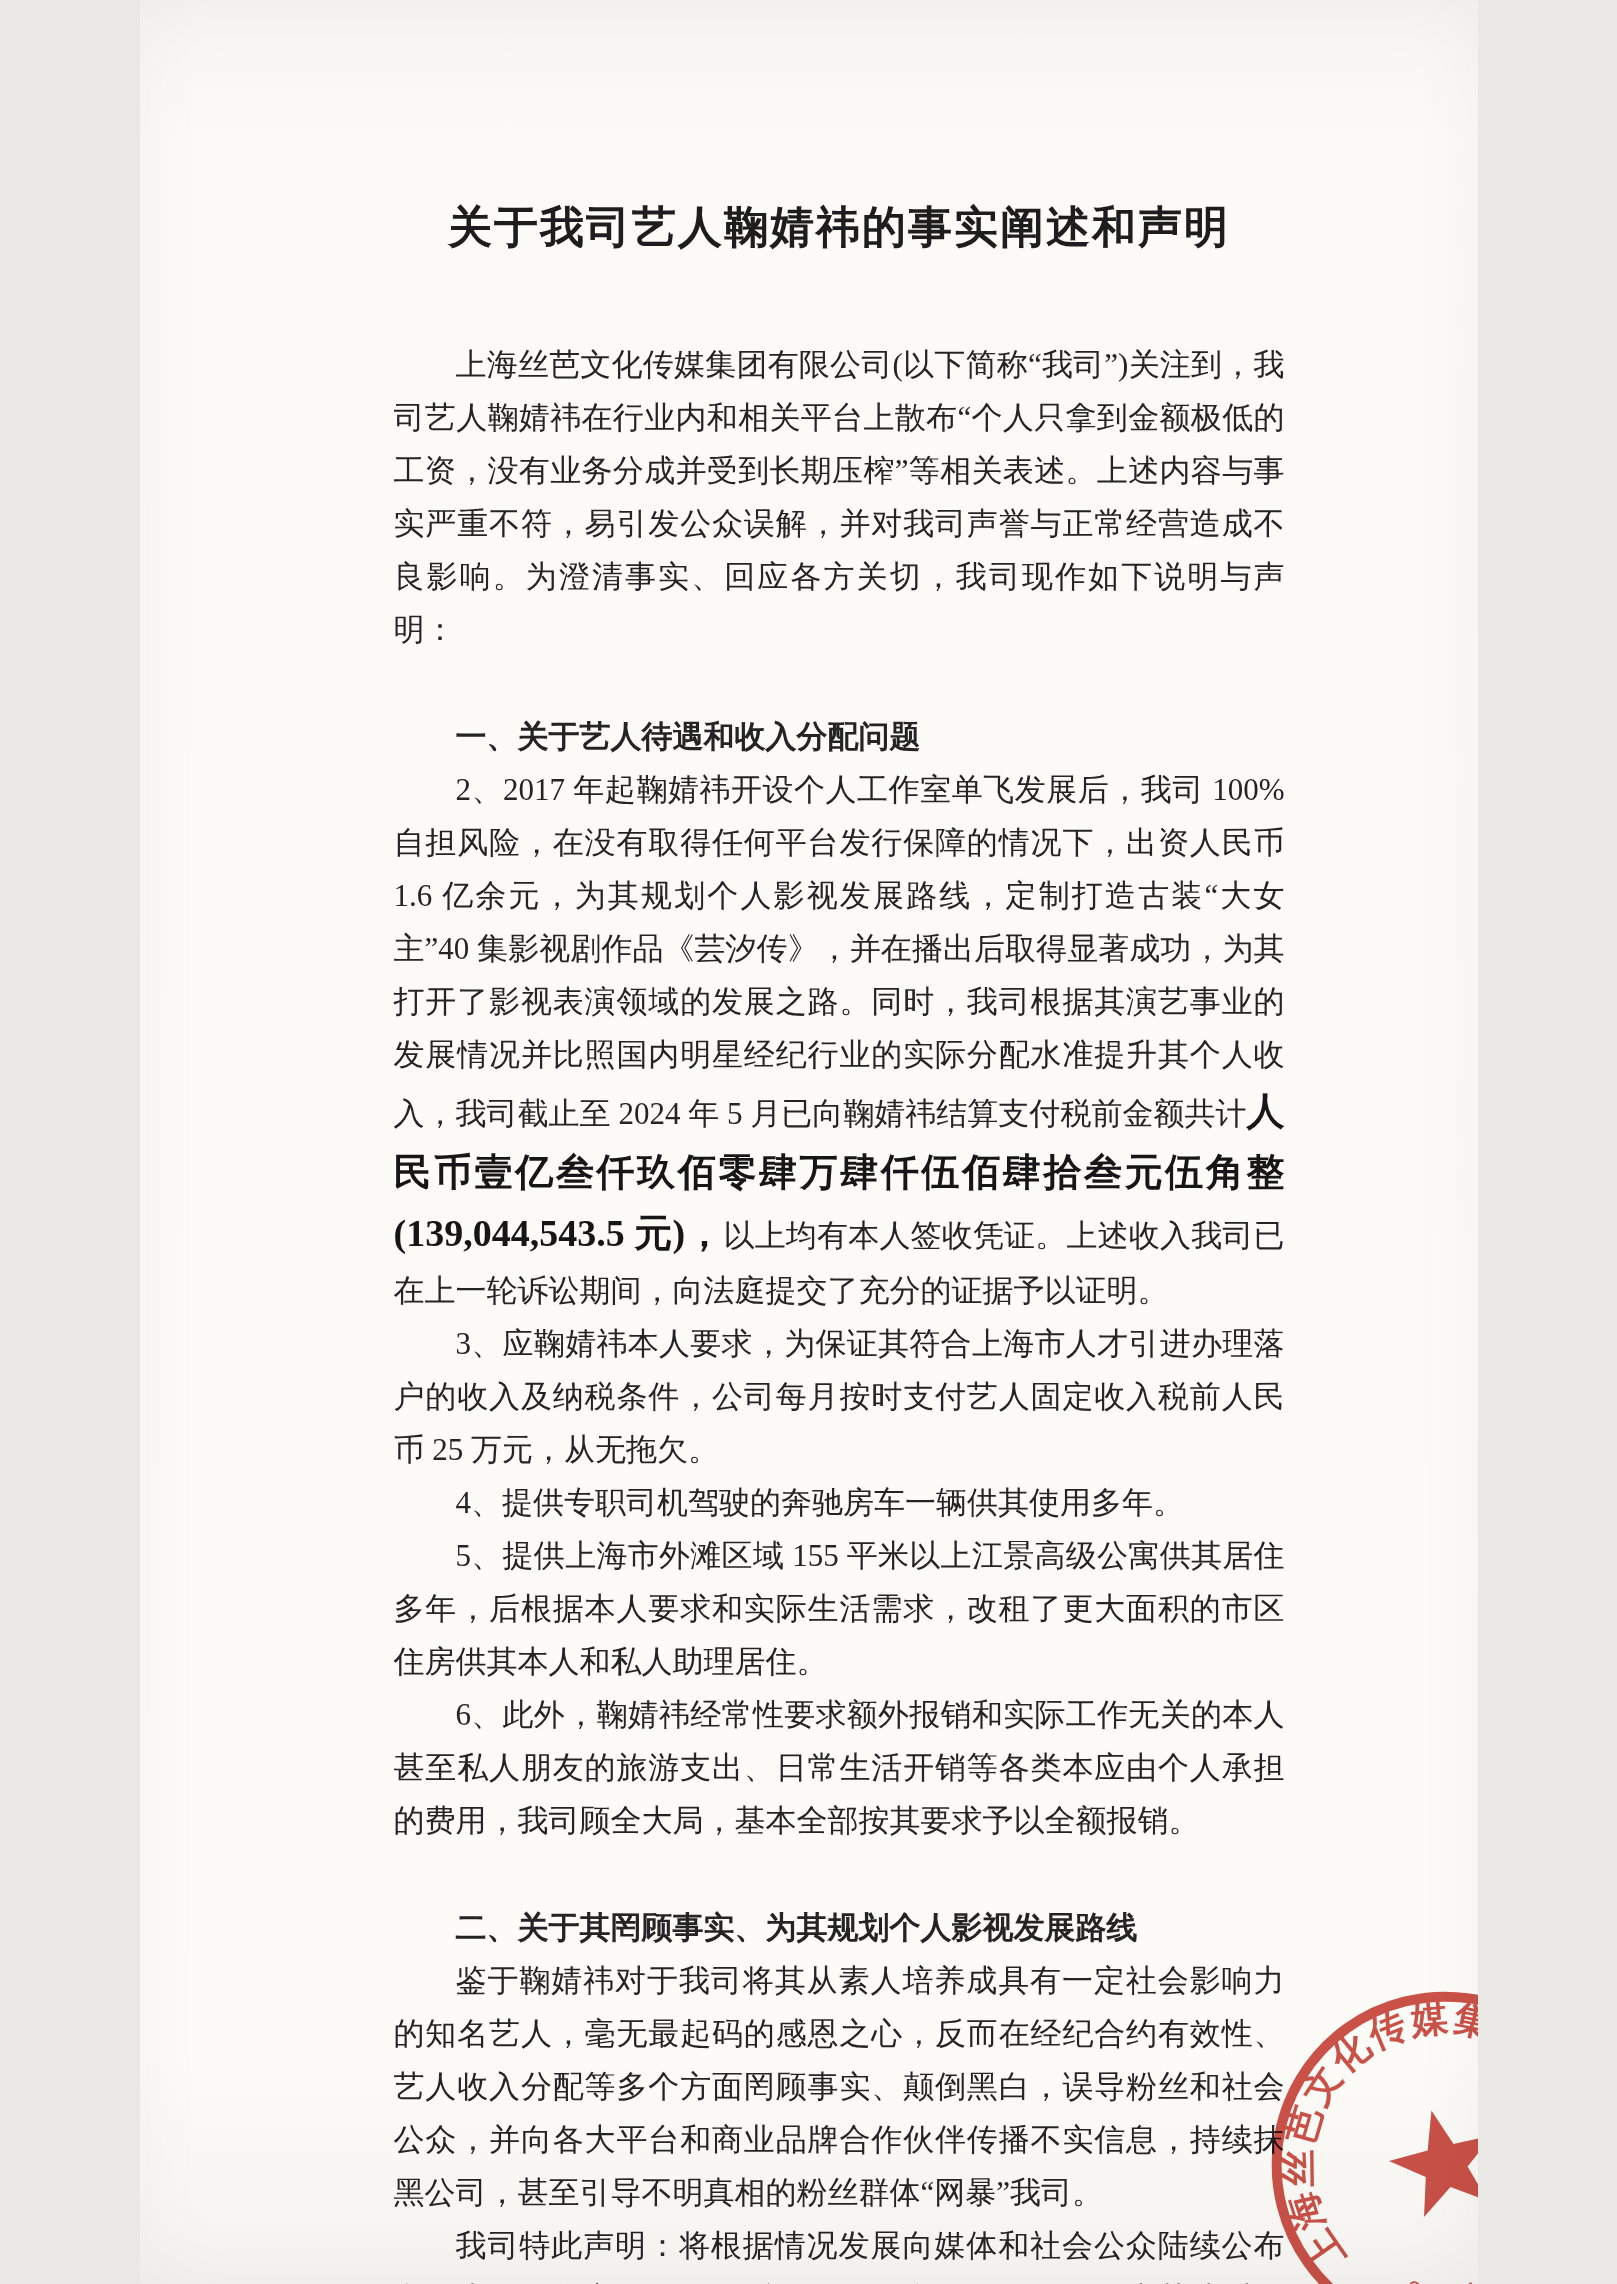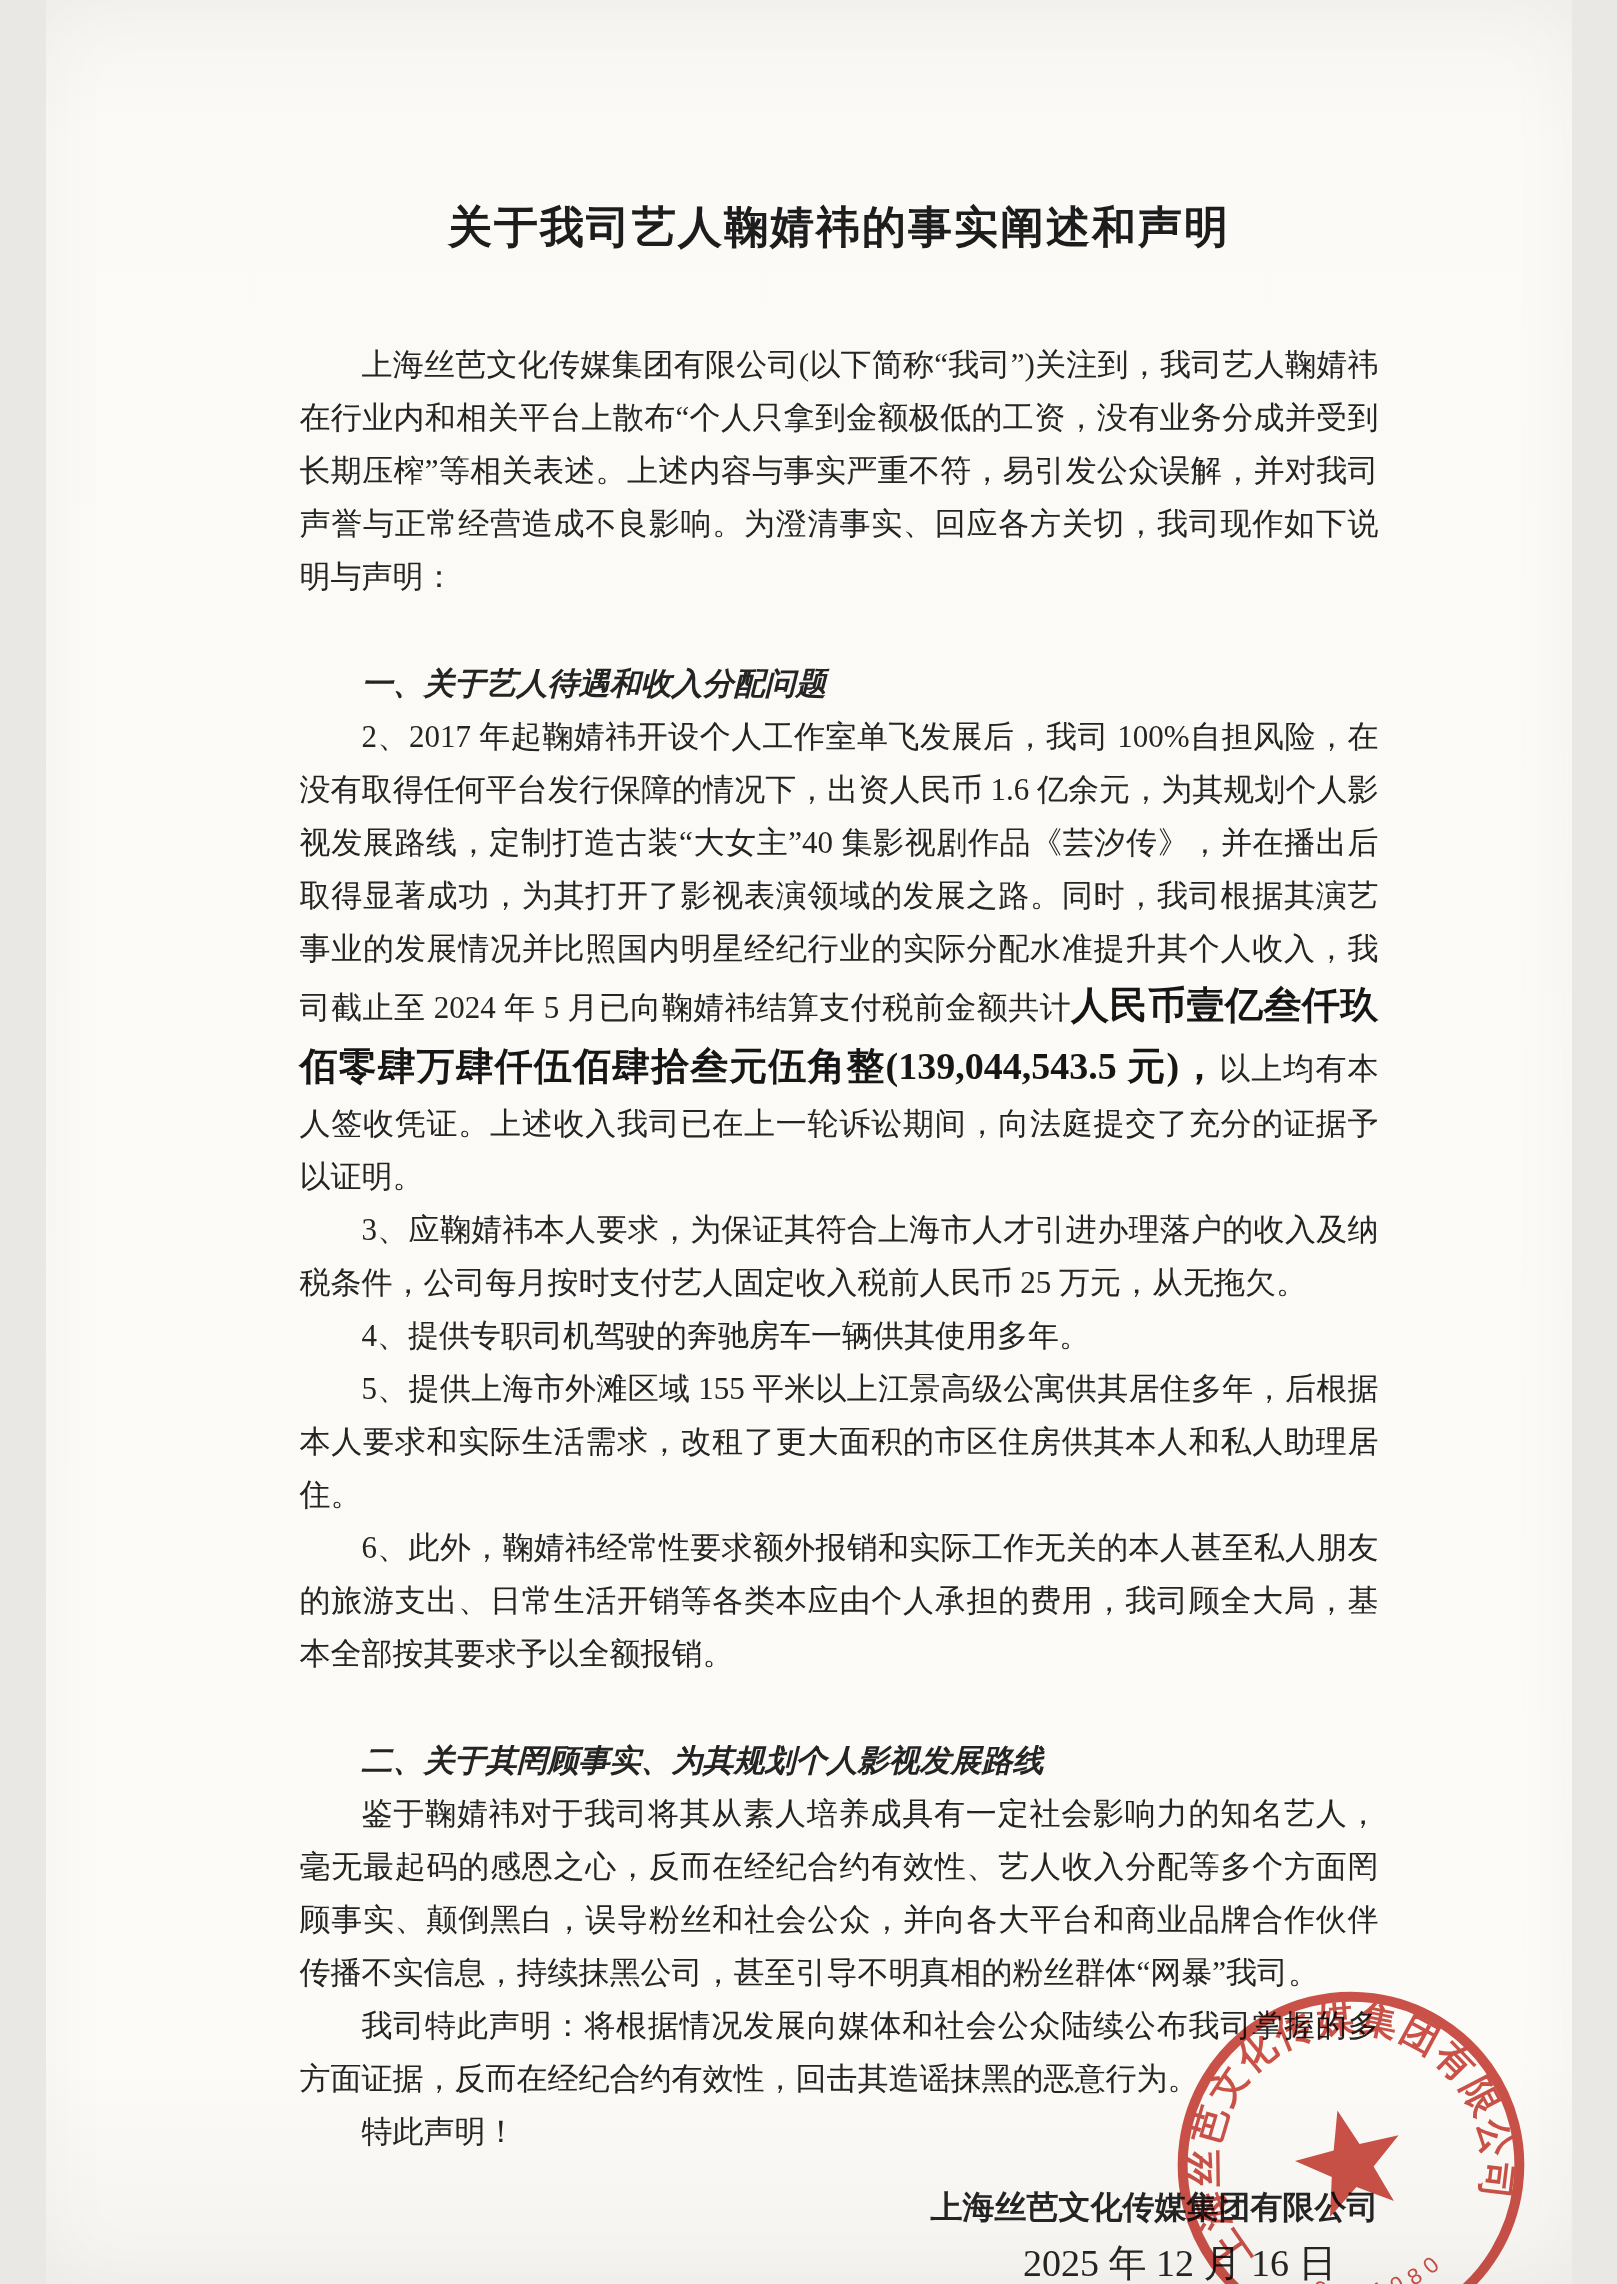--- a/index.html
+++ b/index.html
@@ -1,19 +1,19 @@
 <!DOCTYPE html>
 <html style="font-size:10.6px"><head>
 <meta charset="utf-8">
 <style>
   * { margin: 0; padding: 0; box-sizing: border-box; }
   html, body { background: #e9e8e5; }
   .page {
     position: relative;
-    width: 1526px;
+    width: 1338px;
     height: 2284px;
     margin: 0 auto;
     background: linear-gradient(180deg, #f6f5f2 0%, #fbfaf7 6%, #fcfbf8 90%, #f4f3f0 100%);
     box-shadow: inset 0 0 79px rgba(0,0,0,0.04);
     overflow: hidden;
     font-family: "Liberation Serif", "DejaVu Serif", serif;
     color: #242424;
   }
   .content {
     position: absolute;
@@ -33,21 +33,20 @@
     margin-top: 81px;
     font-size: 31px;
     line-height: 53px;
     text-align: justify;
   }
   .para { text-indent: 2em; }
   .sec-heading {
     font-weight: 700;
     text-indent: 2em;
     margin-top: 54px;
-    font-style: italic;
   }
   .amount {
     font-size: 38px;
     font-weight: 700;
     line-height: 61px;
     color: #161616;
   }
   .signature-block {
     margin-top: 22.5px;
     text-align: right;

